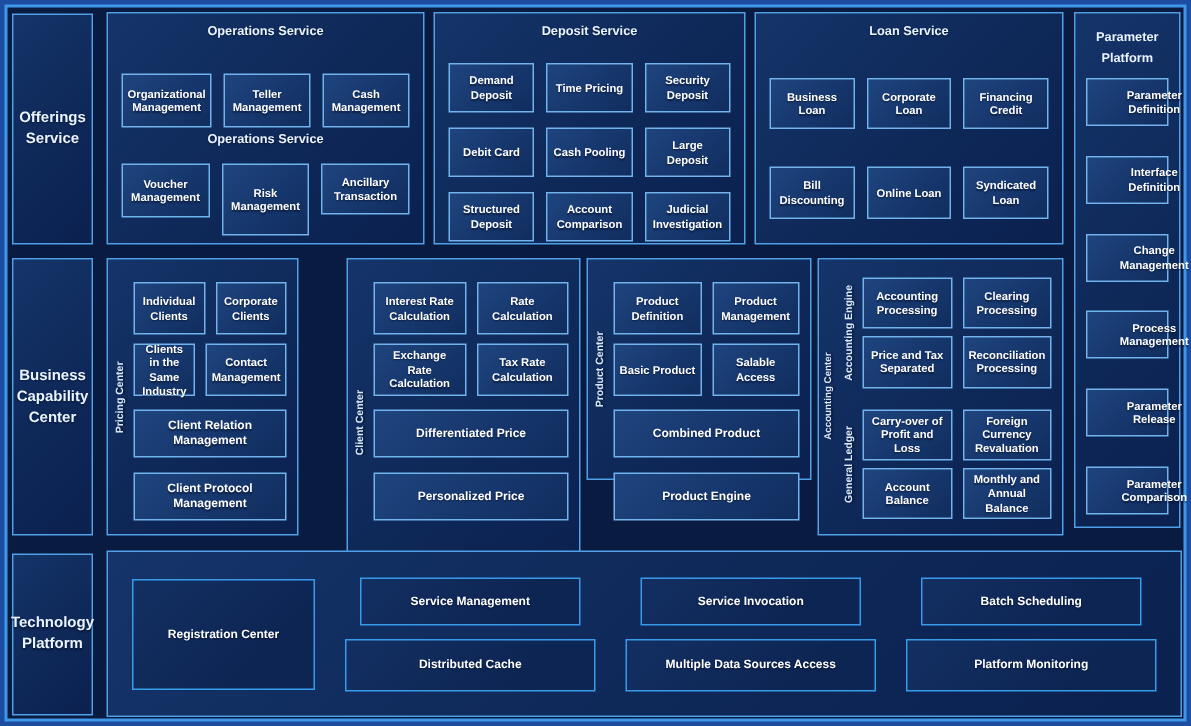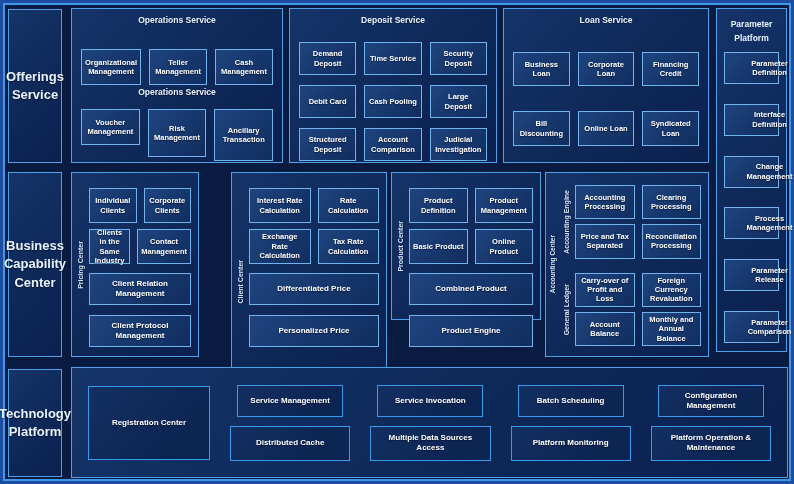--- a/index.html
+++ b/index.html
@@ -10,21 +10,21 @@
     font-family:"Liberation Sans", sans-serif;
     color:#fff;
   }
   .panel{
     position:absolute;box-sizing:border-box;
     background:linear-gradient(135deg,#153469 0%,#0E2858 55%,#0B2150 100%);
     border:1px solid #4FA0E6;
   }
   .sidebar{
     display:flex;align-items:center;justify-content:center;text-align:center;
-    font-weight:700;font-size:13px;line-height:1.4;padding:3px;
+    font-weight:700;font-size:10px;line-height:1.4;padding:3px;
     color:#EAF4FF;text-shadow:0 1px 1px rgba(3,10,30,.6);
   }
   .sec{display:flex;flex-direction:column;padding:6px 9px;box-sizing:border-box;}
   .sec-title{
     text-align:center;font-weight:700;font-size:8.5px;color:#EAF4FF;flex:0 0 auto;
     text-shadow:0 1px 1px rgba(3,10,30,.6);
   }
   .brow{display:flex;gap:8px;flex:0 0 auto;}
   .box{
     box-sizing:border-box;flex:1;
@@ -78,29 +78,29 @@
     <div class="sec-title">Operations Service</div>
     <div class="brow" style="margin-top:24px">
       <div class="box" style="height:36px">Organizational Management</div>
       <div class="box" style="height:36px">Teller Management</div>
       <div class="box" style="height:36px">Cash Management</div>
     </div>
     <div class="sec-title" style="margin-top:2px">Operations Service</div>
     <div class="brow" style="margin-top:12px">
       <div class="box" style="height:36px">Voucher Management</div>
       <div class="box" style="height:48px">Risk Management</div>
-      <div class="box" style="height:52px">Ancillary Transaction</div>
+      <div class="box" style="height:34px">Ancillary Transaction</div>
     </div>
   </div>
 
   <div class="panel sec" style="left:289px;top:8px;width:208px;height:155px">
     <div class="sec-title">Deposit Service</div>
     <div class="brow" style="margin-top:17px">
       <div class="box" style="height:33px">Demand Deposit</div>
-      <div class="box" style="height:33px">Time Service</div>
+      <div class="box" style="height:33px">Time Pricing</div>
       <div class="box" style="height:33px">Security Deposit</div>
     </div>
     <div class="brow" style="margin-top:10px">
       <div class="box" style="height:33px">Debit Card</div>
       <div class="box" style="height:33px">Cash Pooling</div>
       <div class="box" style="height:33px">Large Deposit</div>
     </div>
     <div class="brow" style="margin-top:10px">
       <div class="box" style="height:33px">Structured Deposit</div>
       <div class="box" style="height:33px">Account Comparison</div>
@@ -179,21 +179,21 @@
     <div class="vstrip">
       <span class="vlabel">Product Center</span>
     </div>
     <div class="gcontent">
       <div class="brow">
         <div class="box">Product Definition</div>
         <div class="box">Product Management</div>
       </div>
       <div class="brow">
         <div class="box">Basic Product</div>
-        <div class="box">Online Product</div>
+        <div class="box">Salable Access</div>
       </div>
       <div class="box wide" style="margin-top:3px">Combined Product</div>
       <div class="box wide" style="margin-top:4px">Product Engine</div>
     </div>
   </div>
 
   <div class="panel grp" style="left:545px;top:172px;width:164px;height:185px">
     <div class="vstrip narrow">
       <span class="vlabel sm">Accounting Center</span>
     </div>
@@ -240,19 +240,15 @@
       <div class="tbox t2">Distributed Cache</div>
     </div>
     <div class="tcol">
       <div class="tbox t1">Service Invocation</div>
       <div class="tbox t2">Multiple Data Sources Access</div>
     </div>
     <div class="tcol">
       <div class="tbox t1">Batch Scheduling</div>
       <div class="tbox t2">Platform Monitoring</div>
     </div>
-    <div class="tcol">
-      <div class="tbox t1">Configuration Management</div>
-      <div class="tbox t2">Platform Operation &amp; Maintenance</div>
-    </div>
   </div>
 
 </div>
 
 </body></html>

